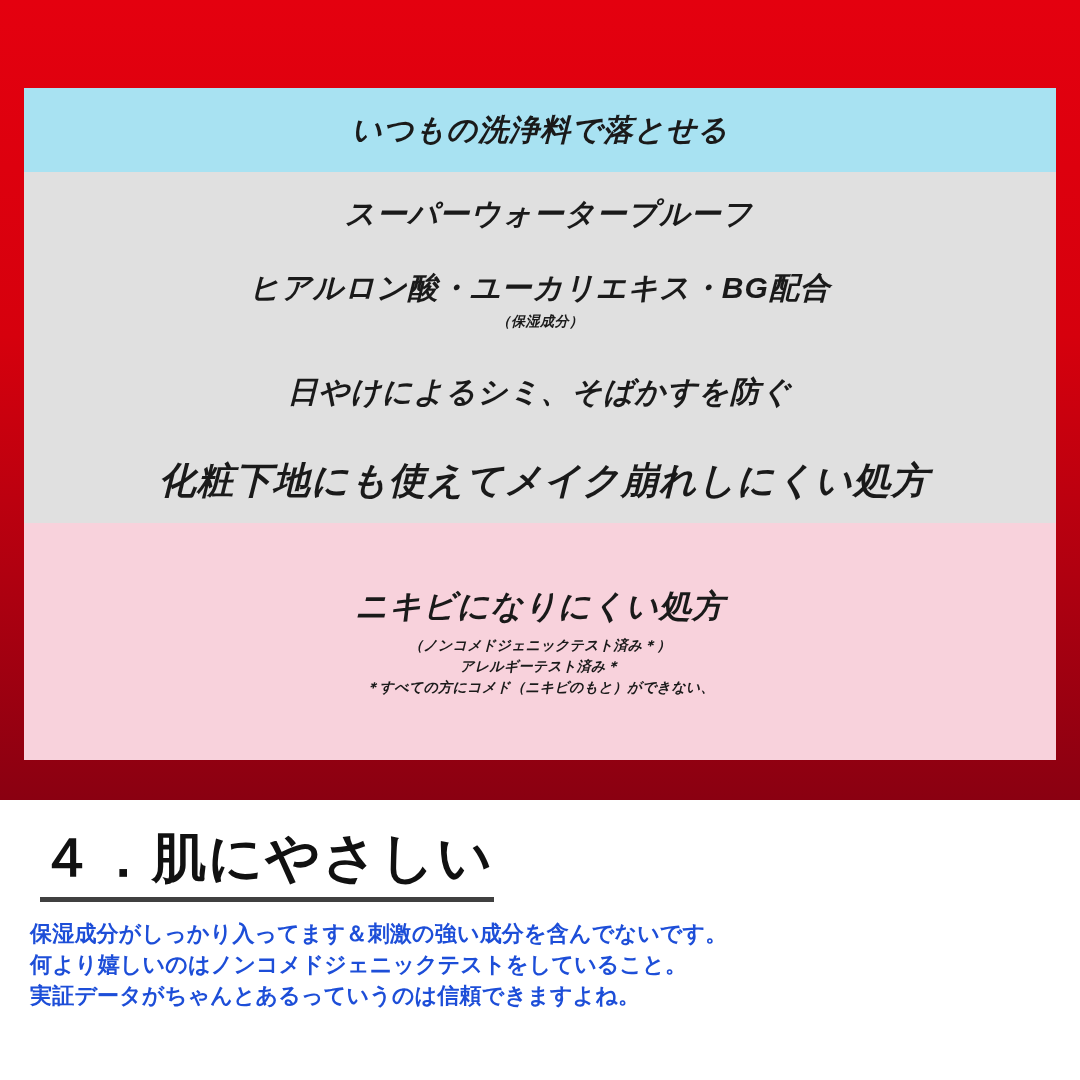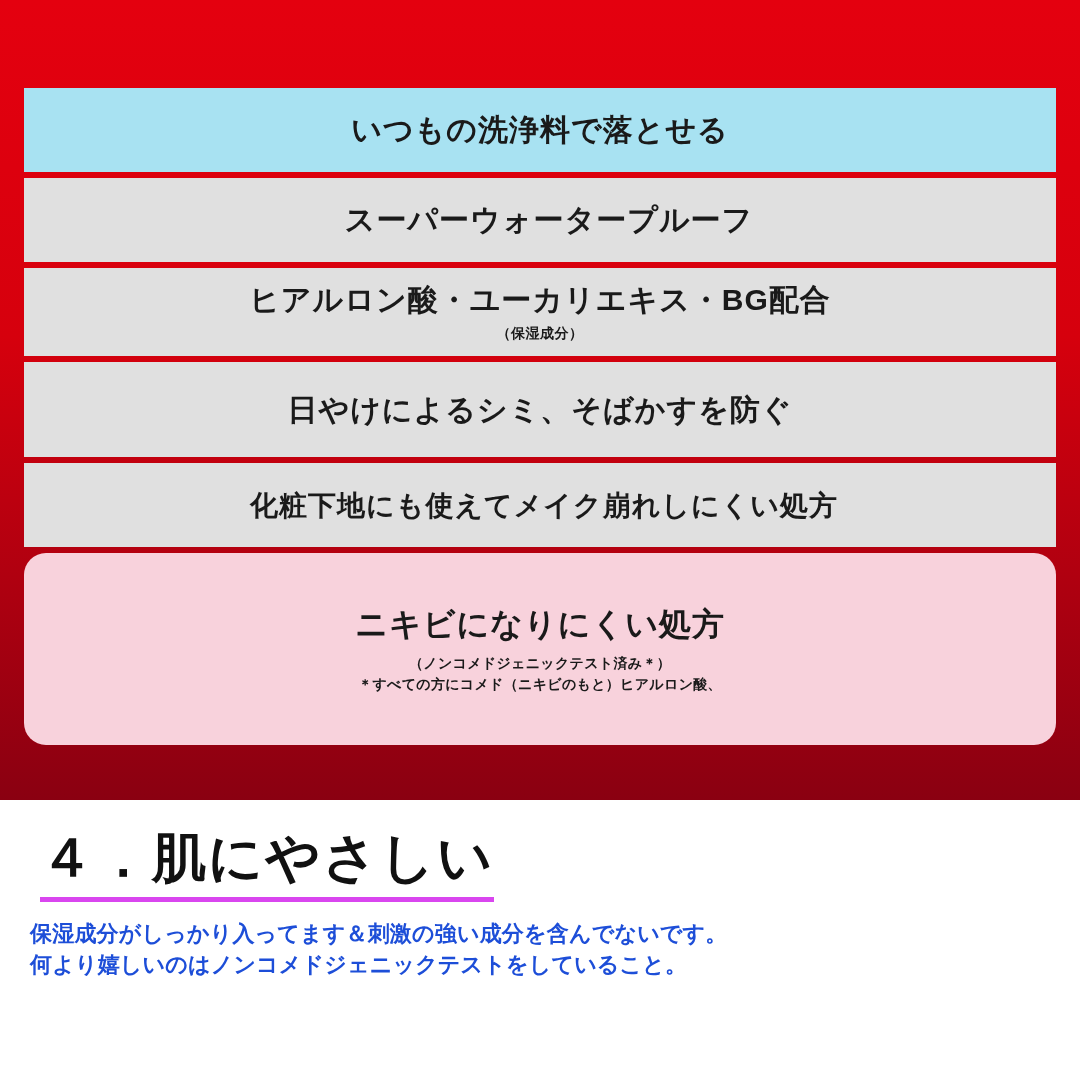--- a/index.html
+++ b/index.html
@@ -30,21 +30,21 @@
     background: linear-gradient(180deg, #e4000f 0%, #d6000d 42%, #b00010 72%, #8a0011 100%);
     box-sizing: border-box;
     padding: 88px 24px 0 24px;
   }
 
   .feature-table {
     width: 1032px;
     margin: 0 auto;
     display: flex;
     flex-direction: column;
-    gap: 6px;
+    font-style: italic;
   }
 
   .feature-row {
     width: 100%;
     box-sizing: border-box;
     background: #e0e0e0;
     color: #1a1a1a;
     display: flex;
     flex-direction: column;
     align-items: center;
@@ -62,38 +62,38 @@
   }
 
   .row-main {
     font-size: 30px;
     font-weight: 700;
     letter-spacing: 1px;
     line-height: 1.25;
   }
 
   .row-main.small {
-    font-size: 28px;
+    font-size: 37px;
     margin-left: 8px;
   }
 
   .row-sub {
     font-size: 14px;
     font-weight: 700;
     line-height: 1.45;
     margin-top: 4px;
     letter-spacing: 0.5px;
   }
 
   .row-1 { height: 84px; }
   .row-2 { height: 84px; padding-left: 28px; }
   .row-3 { height: 88px; }
   .row-4 { height: 95px; }
   .row-5 { height: 84px; }
-  .row-6 { height: 192px; border-radius: 22px; }
+  .row-6 { height: 237px; }
 
   .pink-title {
     font-size: 32px;
     font-weight: 700;
     letter-spacing: 1px;
     margin-bottom: 6px;
   }
 
   .pink-lines {
     font-size: 14px;
@@ -110,21 +110,21 @@
     box-sizing: border-box;
     padding: 22px 18px 0 18px;
   }
 
   .heading {
     font-size: 54px;
     font-weight: 700;
     color: #111111;
     letter-spacing: 2px;
     display: inline-block;
-    border-bottom: 5px solid #d946ef;
+    border-bottom: 5px solid #404040;
     padding-bottom: 2px;
     margin-left: 22px;
   }
 
   .body-lines {
     margin-top: 16px;
     padding-left: 12px;
   }
 
   .body-line {
@@ -160,27 +160,29 @@
         <div class="row-main">日やけによるシミ、そばかすを防ぐ</div>
       </div>
 
       <div class="feature-row row-5">
         <div class="row-main small">化粧下地にも使えてメイク崩れしにくい処方</div>
       </div>
 
       <div class="feature-row pink row-6">
         <div class="pink-title">ニキビになりにくい処方</div>
         <div class="pink-lines">（ノンコメドジェニックテスト済み＊）</div>
-        <div class="pink-lines">＊すべての方にコメド（ニキビのもと）ヒアルロン酸、</div>
+        <div class="pink-lines">アレルギーテスト済み＊</div>
+        <div class="pink-lines">＊すべての方にコメド（ニキビのもと）ができない、</div>
       </div>
 
     </div>
   </div>
 
   <div class="bottom">
     <div class="heading">４．肌にやさしい</div>
     <div class="body-lines">
       <div class="body-line">保湿成分がしっかり入ってます＆刺激の強い成分を含んでないです。</div>
       <div class="body-line">何より嬉しいのはノンコメドジェニックテストをしていること。</div>
+      <div class="body-line">実証データがちゃんとあるっていうのは信頼できますよね。</div>
     </div>
   </div>
 
 </div>
 
 </body></html>

